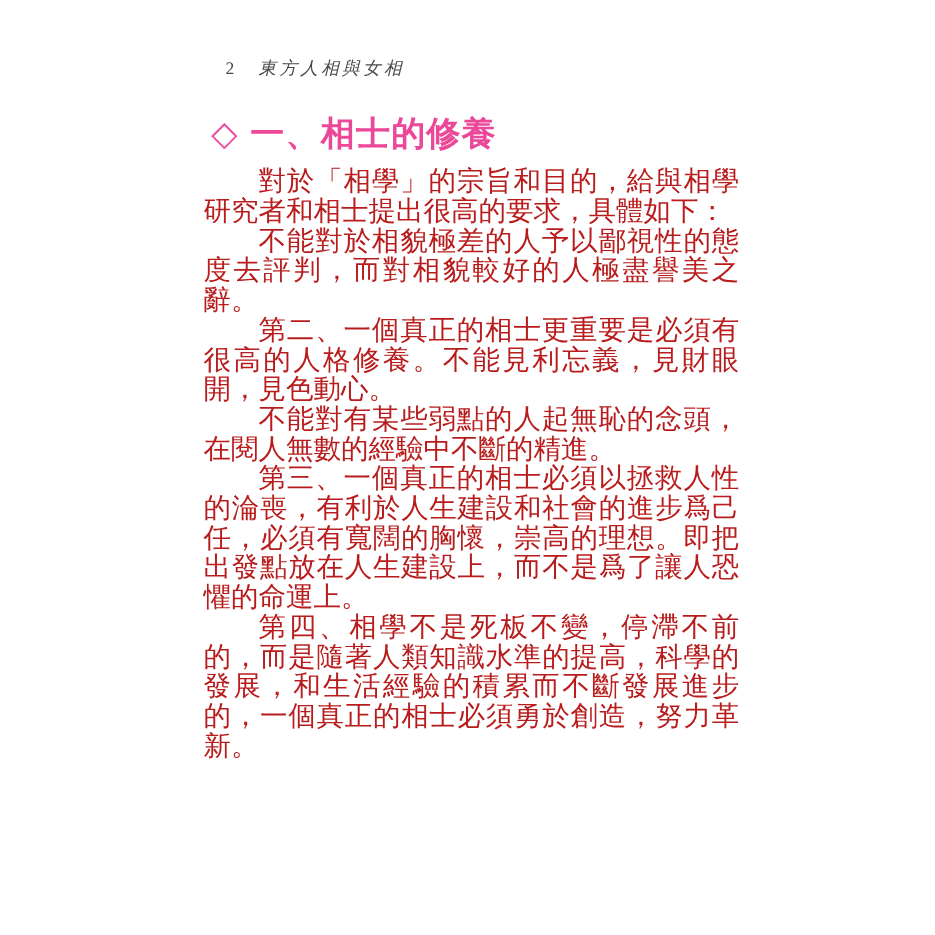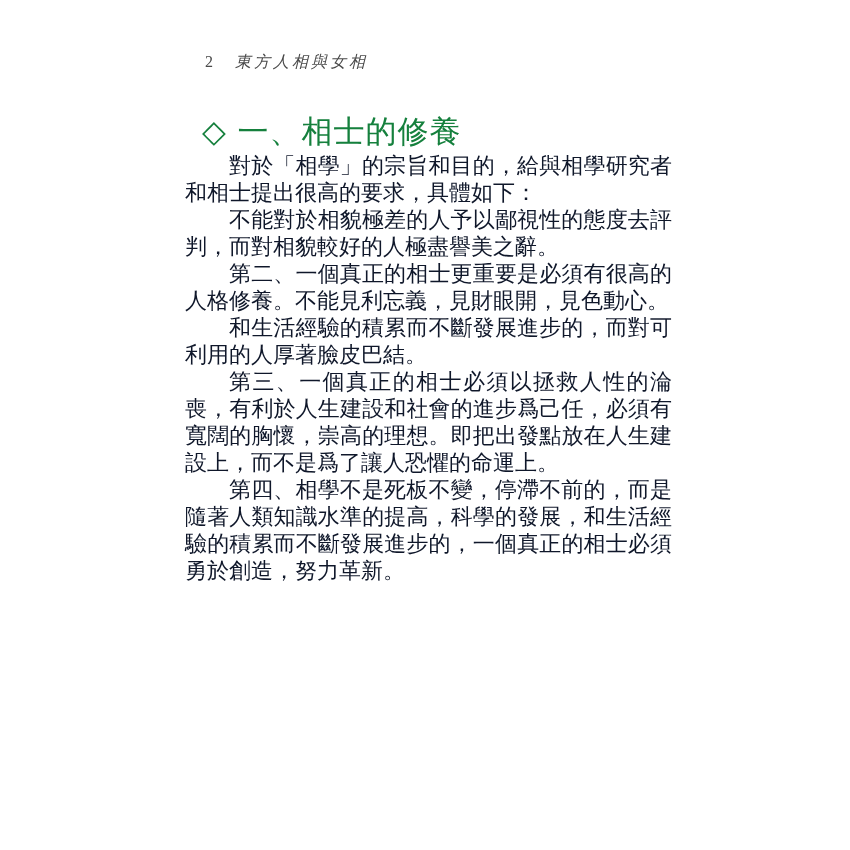--- a/index.html
+++ b/index.html
@@ -30,39 +30,39 @@
     margin-right: 18px;
     font-style: normal;
   }
   .running-head .booktitle {
     letter-spacing: 3px;
   }
   .section-title {
     position: absolute;
     left: 190px;
     top: 102px;
-    margin: 12px;
+    margin: 2px;
     font-size: 31px;
     line-height: 36px;
-    font-weight: normal;
-    color: #15803d;
+    font-weight: bold;
+    color: #ec4899;
     letter-spacing: 1px;
     white-space: nowrap;
   }
   .section-title .marker {
     margin-right: 2px;
   }
   .body-text {
     position: absolute;
     left: 185px;
     top: 152px;
     width: 487px;
-    font-size: 22px;
+    font-size: 25px;
     line-height: 27px;
-    color: #0f172a;
+    color: #b91c1c;
   }
   .body-text p {
     margin: 0;
     text-indent: 2em;
     text-align: justify;
     text-justify: inter-ideograph;
     word-break: break-all;
   }
 </style>
 </head>
@@ -77,18 +77,18 @@
 
   <h1 class="section-title">
     <span class="marker">◇</span>
     <span>一、相士的修養</span>
   </h1>
 
   <div class="body-text">
     <p>對於「相學」的宗旨和目的，給與相學研究者和相士提出很高的要求，具體如下：</p>
     <p>不能對於相貌極差的人予以鄙視性的態度去評判，而對相貌較好的人極盡譽美之辭。</p>
     <p>第二、一個真正的相士更重要是必須有很高的人格修養。不能見利忘義，見財眼開，見色動心。</p>
-    <p>和生活經驗的積累而不斷發展進步的，而對可利用的人厚著臉皮巴結。</p>
+    <p>不能對有某些弱點的人起無恥的念頭，在閱人無數的經驗中不斷的精進。</p>
     <p>第三、一個真正的相士必須以拯救人性的淪喪，有利於人生建設和社會的進步爲己任，必須有寬闊的胸懷，崇高的理想。即把出發點放在人生建設上，而不是爲了讓人恐懼的命運上。</p>
     <p>第四、相學不是死板不變，停滯不前的，而是隨著人類知識水準的提高，科學的發展，和生活經驗的積累而不斷發展進步的，一個真正的相士必須勇於創造，努力革新。</p>
   </div>
 
 </div>
 
 </body></html>

